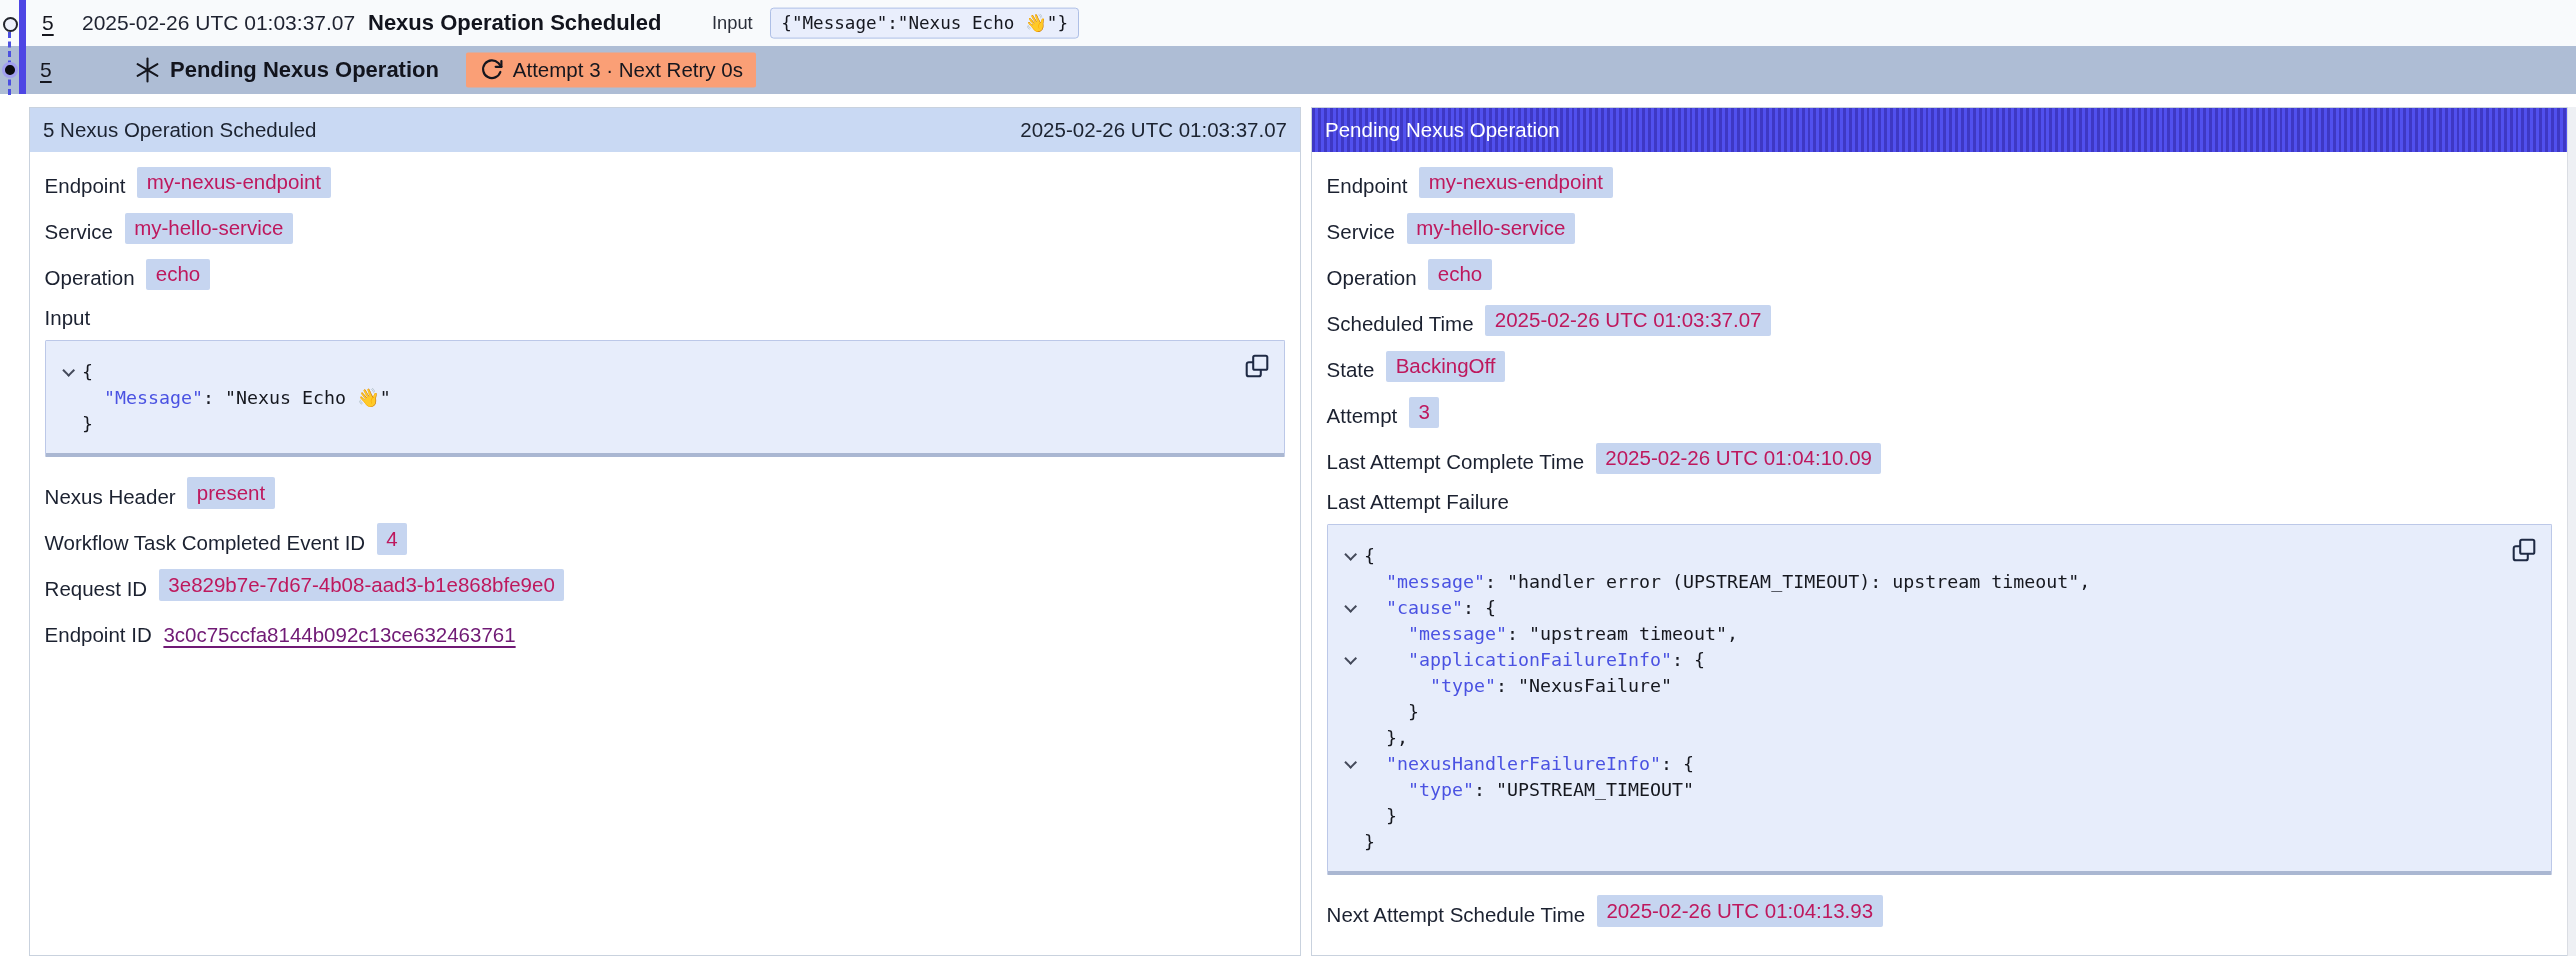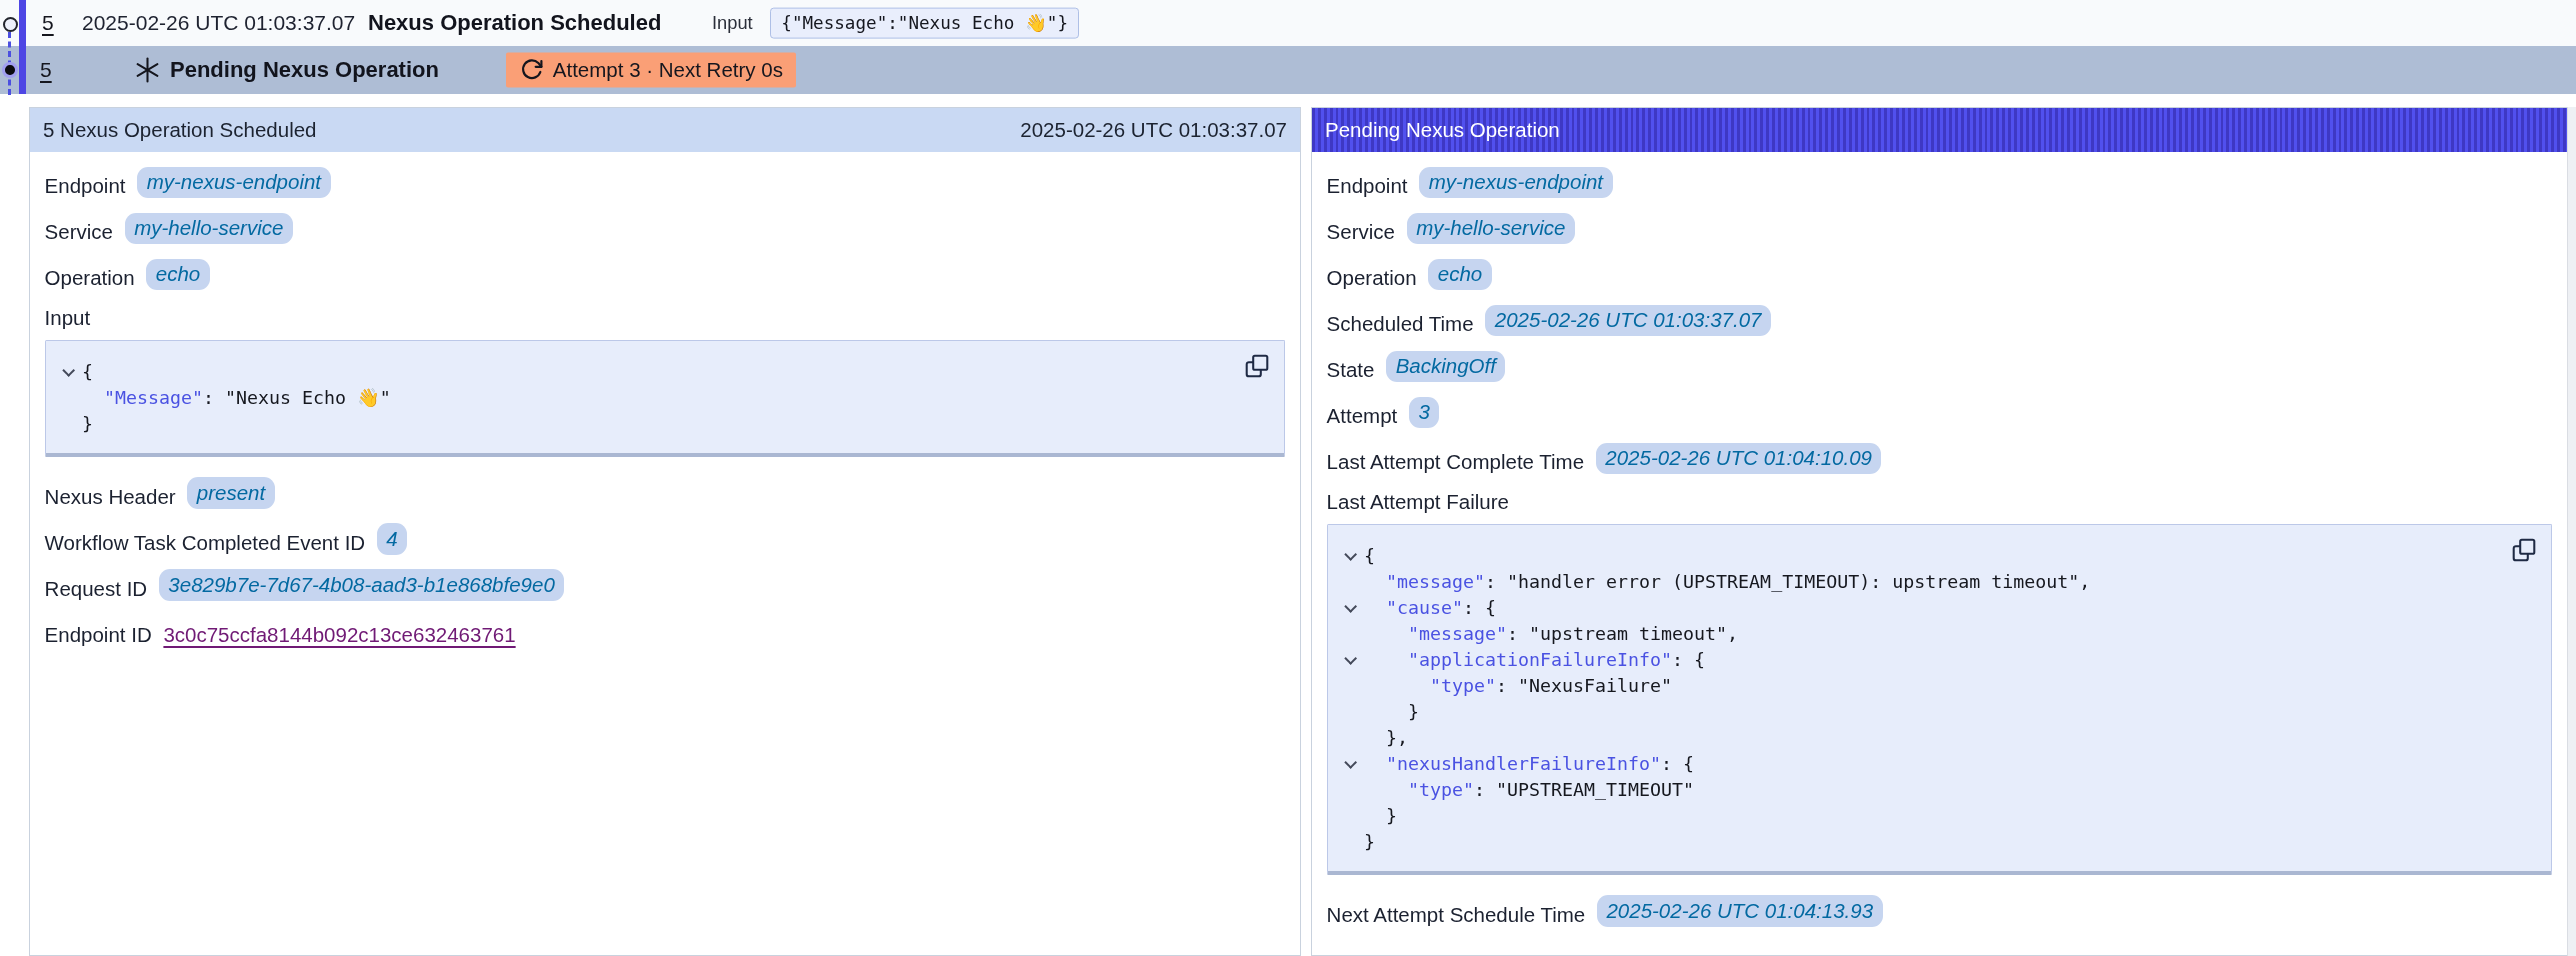--- a/index.html
+++ b/index.html
@@ -20,21 +20,21 @@
   .ev-title{font-size:22px;font-weight:700;color:#12141d;}
   .ev-input-label{font-size:18.3px;color:#2b2f3a;}
   .ev-chip{
     font-family:"DejaVu Sans Mono",monospace;font-size:17.6px;color:#15171f;
     background:#e9eefc;border:1.5px solid #aebfe6;border-radius:3.7px;
     padding:4.4px 10.3px;
   }
   .orange-badge{
     display:flex;align-items:center;gap:8.8px;
     background:#fa9f76;border-radius:2px;padding:5.1px 13px;
-    font-size:20.5px;color:#15161e;margin-left:40px;
+    font-size:20.5px;color:#15161e;
   }
   
   .tl-bar{position:absolute;left:19px;top:0;width:6.6px;height:94px;background:#4e46e4;z-index:3;}
   .tl-dash{position:absolute;left:8px;top:32px;height:63px;width:0;border-left:3.7px dashed #4b4fe0;z-index:2;}
   .tl-circle{position:absolute;left:2.9px;top:17px;width:11px;height:11px;border-radius:50%;
     border:2.9px solid #23252d;background:#eef1fb;z-index:4;}
   .tl-dot{position:absolute;left:2.2px;top:62px;width:9.5px;height:9.5px;border-radius:50%;
     background:#0b0b0f;border:3.7px solid #a19ff0;z-index:4;}
   
   .panel{position:absolute;top:107px;bottom:0;background:#ffffff;border:0.7px solid #c9d2de;overflow:hidden;}
@@ -45,21 +45,21 @@
     padding:0 13px;font-size:20.5px;color:#1c2330;
   }
   .panel-left .panel-header{background:#c9d9f3;}
   .panel-right .panel-header{
     background:repeating-linear-gradient(90deg,#3e38c4 0,#3e38c4 2.9px,#5150ee 2.9px,#5150ee 5.9px);
     color:#ffffff;font-weight:500;
   }
   .panel-body{padding:0 14.6px;}
   .frow{height:46px;display:flex;align-items:flex-end;gap:11.7px;font-size:20.5px;}
   .flabel{color:#1b2130;}
-  .fbadge{background:#c6d5f0;border-radius:11px;padding:3.7px 9.5px;color:#0369a1;font-style:italic;}
+  .fbadge{background:#c6d5f0;border-radius:2px;padding:3.7px 9.5px;color:#be185d;}
   .flink{color:#701a75;text-decoration:underline;text-underline-offset:4.4px;cursor:pointer;}
   .section-label{height:40px;display:flex;align-items:flex-end;padding-bottom:7.3px;font-size:20.5px;color:#1b2130;}
   
   .codeblock{
     position:relative;background:#e7edfb;border:1.5px solid #bcc8e8;border-bottom:4.4px solid #aab7d2;
     border-radius:1.5px;padding:17.6px 14.6px 16px 10.3px;margin:2.9px 0 5.9px 0;
   }
   .cline{display:flex;font-family:"DejaVu Sans Mono",monospace;font-size:18.3px;line-height:26px;white-space:pre;color:#16181f;}
   .cgut{width:26px;display:flex;align-items:center;justify-content:center;flex:none;}
   .chev{display:inline-block;width:7.3px;height:7.3px;border-right:2.2px solid #444a5a;border-bottom:2.2px solid #444a5a;transform:rotate(45deg);margin-top:-2.9px;}

